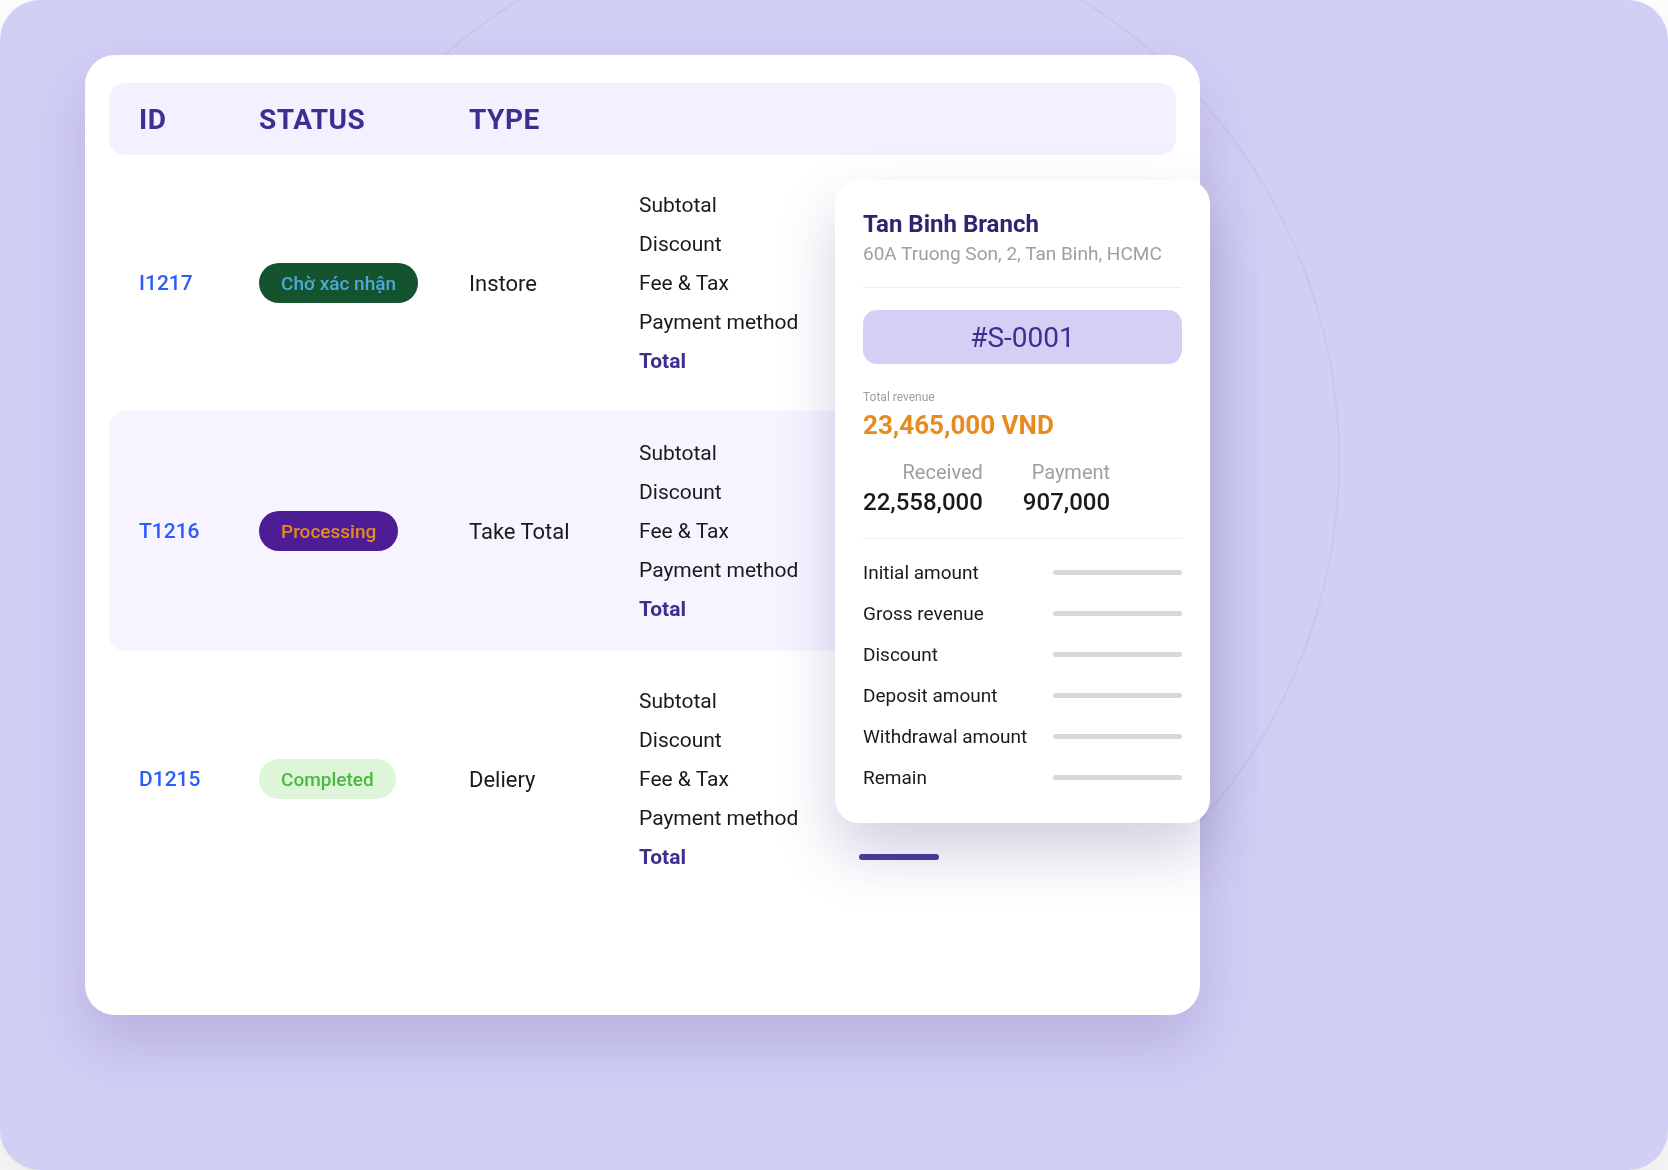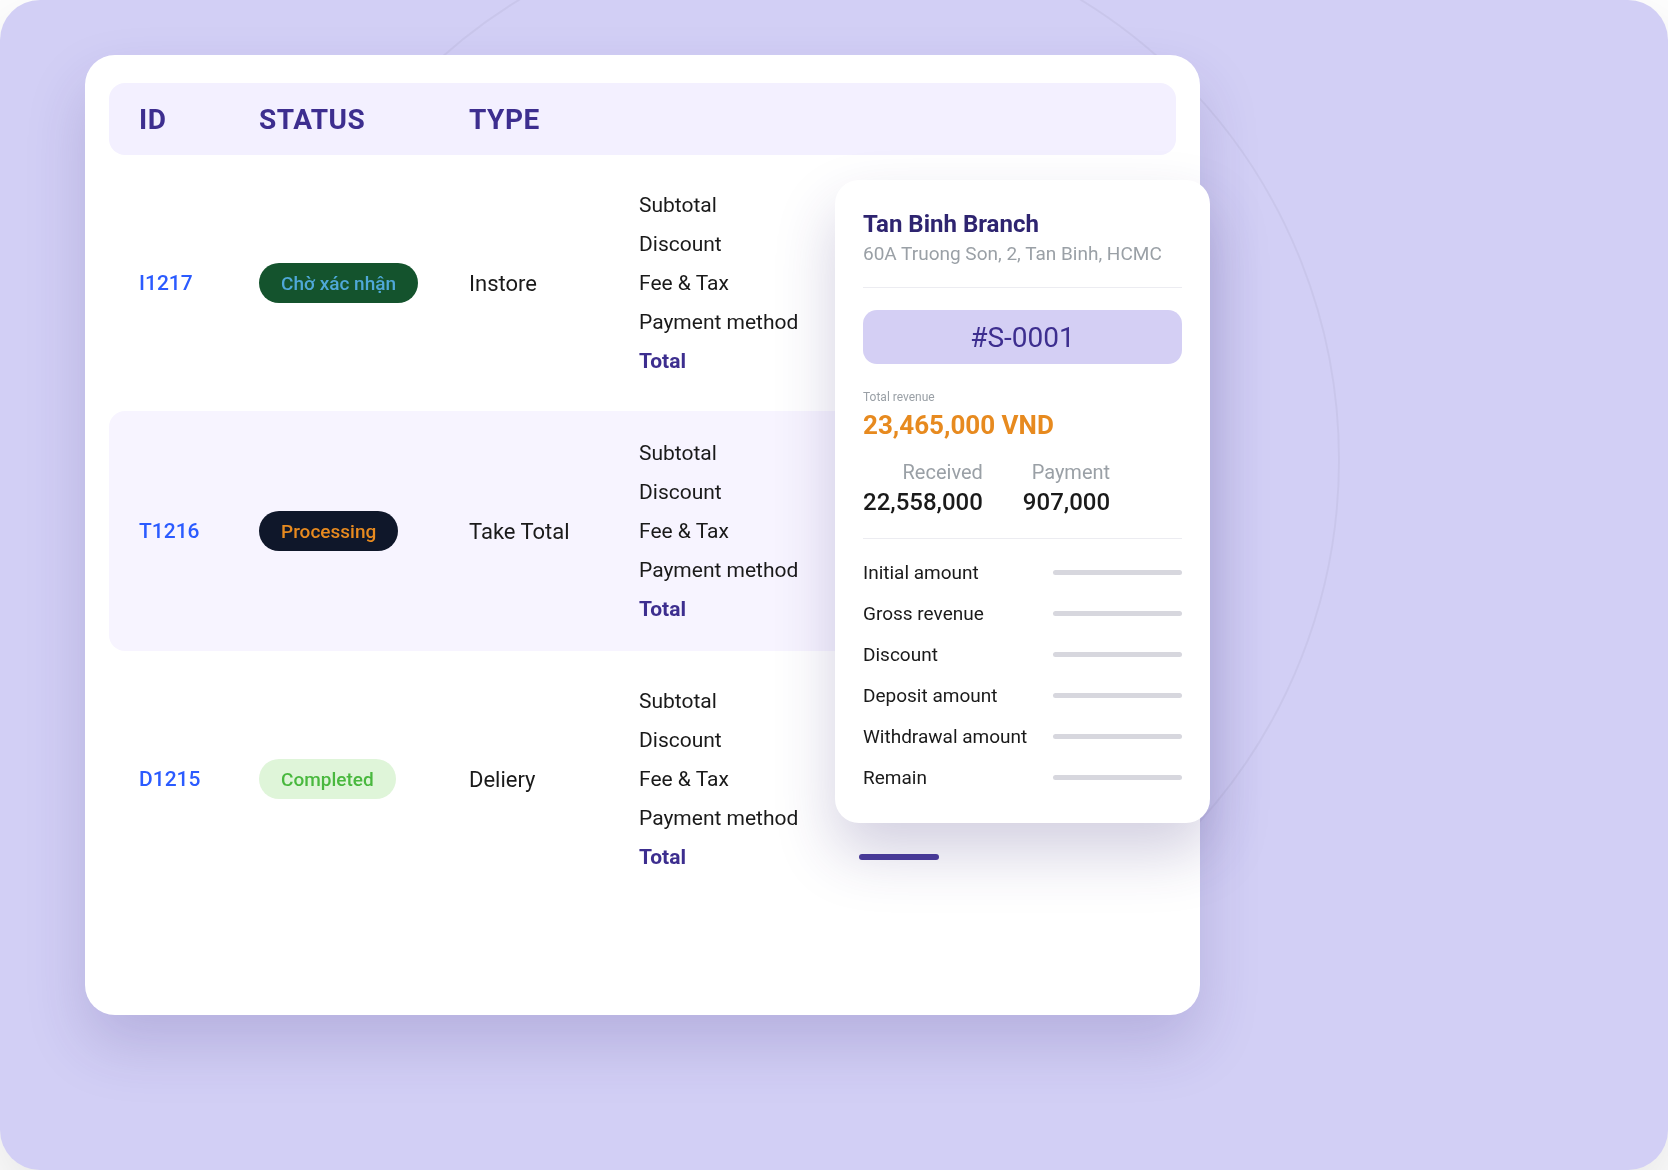--- a/index.html
+++ b/index.html
@@ -96,21 +96,21 @@
   .status-pill {
     display: inline-flex;
     align-items: center;
     height: 40px;
     padding: 0 22px;
     border-radius: 999px;
     font-size: 19px;
     font-weight: 500;
   }
   .status-pill.pending   { background: #14532d; color: #4FA8D8; }
-  .status-pill.processing{ background: #0f172a; color: #E78A1F; }
+  .status-pill.processing{ background: #4c1d95; color: #E78A1F; }
   .status-pill.completed { background: #DFF5D9; color: #49B83E; }
 
   .detail-list {
     display: flex;
     flex-direction: column;
     gap: 15px;
   }
   .detail-line {
     display: flex;
     align-items: center;

